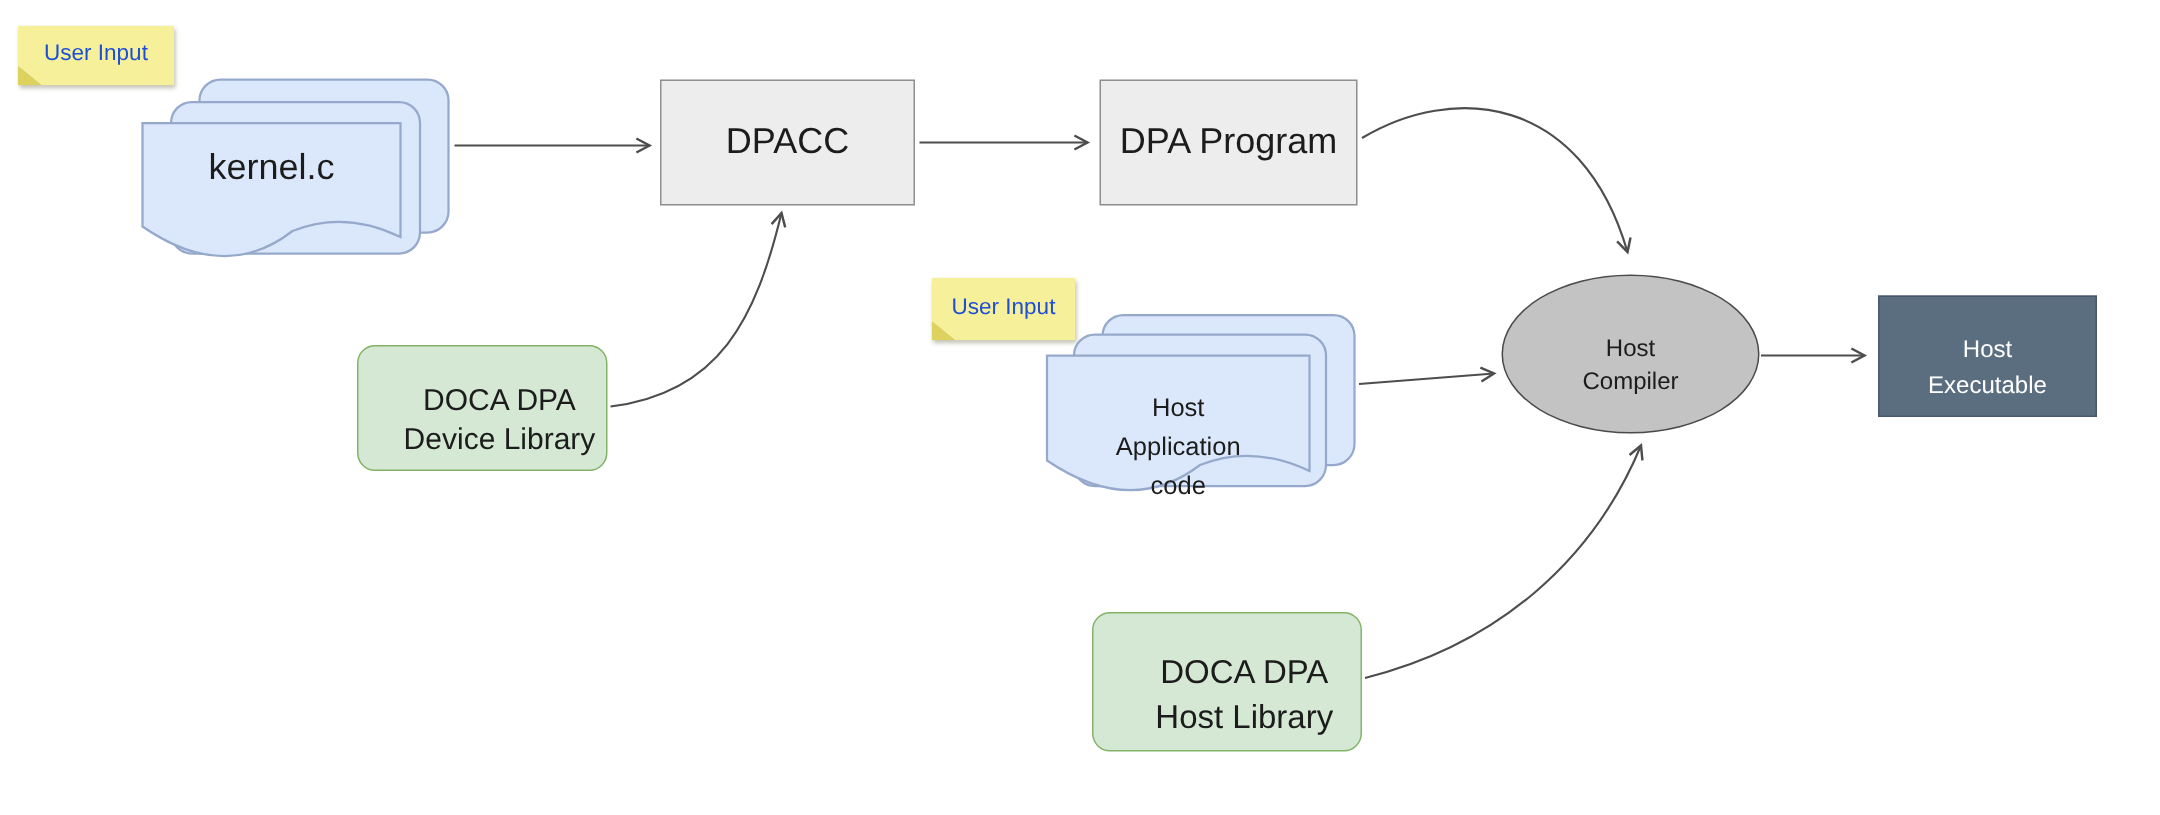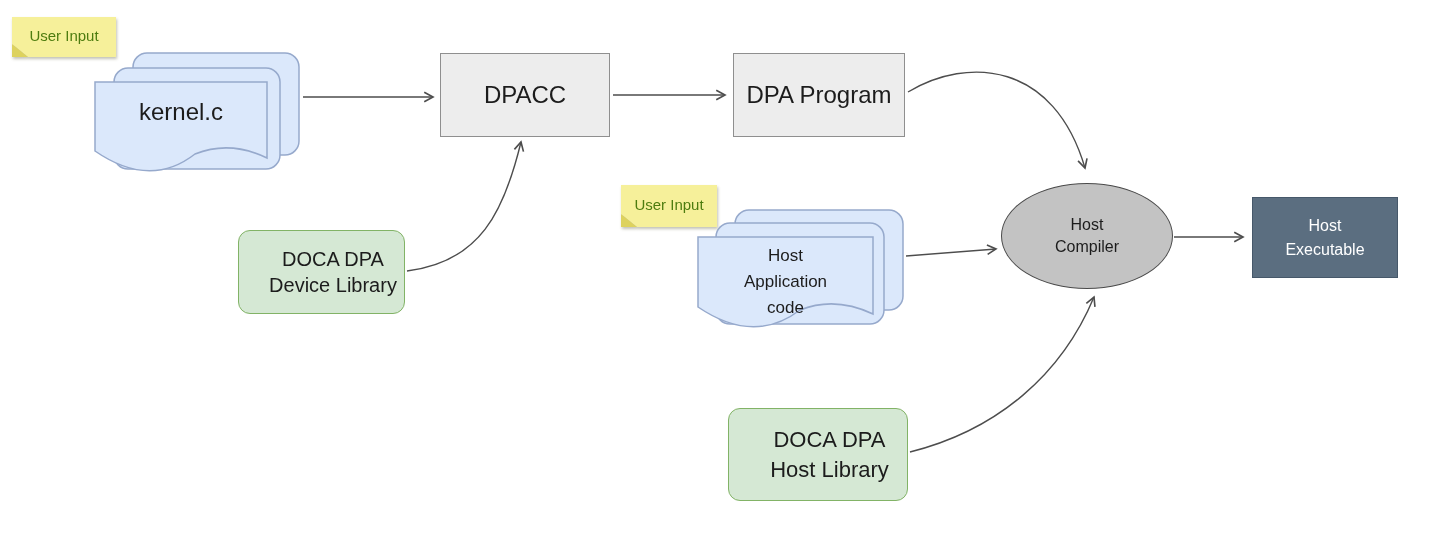--- a/index.html
+++ b/index.html
@@ -7,34 +7,34 @@
     position:relative;
     width:1440px;height:543px;
     background:#ffffff;
     font-family:"Liberation Sans", sans-serif;
     color:#1c1c1c;
     overflow:hidden;
   }
   svg.connectors{position:absolute;left:0;top:0;width:1440px;height:543px;pointer-events:none;}
   .node{position:absolute;display:flex;align-items:center;justify-content:center;
         text-align:center;box-sizing:border-box;}
-  .multiline{white-space:pre-line;}
+  .multiline{white-space:pre-line;margin-top:16px;}
   .process{background:#ededed;border:1.5px solid #8f8f8f;font-size:24px;}
   .library{background:#d5e8d4;border:1.5px solid #82b366;border-radius:12px;padding-left:23px;}
   .compiler{background:#c3c3c3;border:1.5px solid #4a4a4a;border-radius:50%;
             font-size:16px;line-height:22px;}
   .output{background:#5b6e80;border:1px solid #46586a;color:#ffffff;
           font-size:16px;line-height:24px;}
   .note-wrap{position:absolute;filter:drop-shadow(1.5px 2px 1.5px rgba(120,120,90,0.45));}
   .note-body{position:absolute;inset:0;background:#f6f09a;
              clip-path:polygon(0 0,100% 0,100% 100%,16px 100%,0 calc(100% - 13px));}
   .note-fold{position:absolute;left:0;bottom:0;width:16px;height:13px;background:#ddd25e;
              clip-path:polygon(0 0,100% 100%,0 100%);}
   .note-label{position:absolute;inset:0;display:flex;align-items:center;justify-content:center;
-              font-size:15px;color:#4d7c0f;padding-bottom:4px;}
+              font-size:15px;color:#1d4ed8;padding-bottom:4px;}
   .stack{position:absolute;}
   .stack svg{display:block;}
   .card{fill:#dbe8fb;stroke:#96a9cc;stroke-width:1.5;}
   .doc{fill:#dbe8fb;stroke:#96a9cc;stroke-width:1.5;}
   .stack-label{position:absolute;text-align:center;}
   .lbl-kernel{left:2px;top:47px;width:172px;font-size:24px;}
   .lbl-hostapp{left:2px;top:37px;width:175px;font-size:17px;line-height:26px;}
   .device-lib{left:238px;top:230px;width:167px;height:84px;font-size:20px;line-height:26px;}
   .host-lib{left:728px;top:408px;width:180px;height:93px;font-size:22px;line-height:30px;}
 </style>

